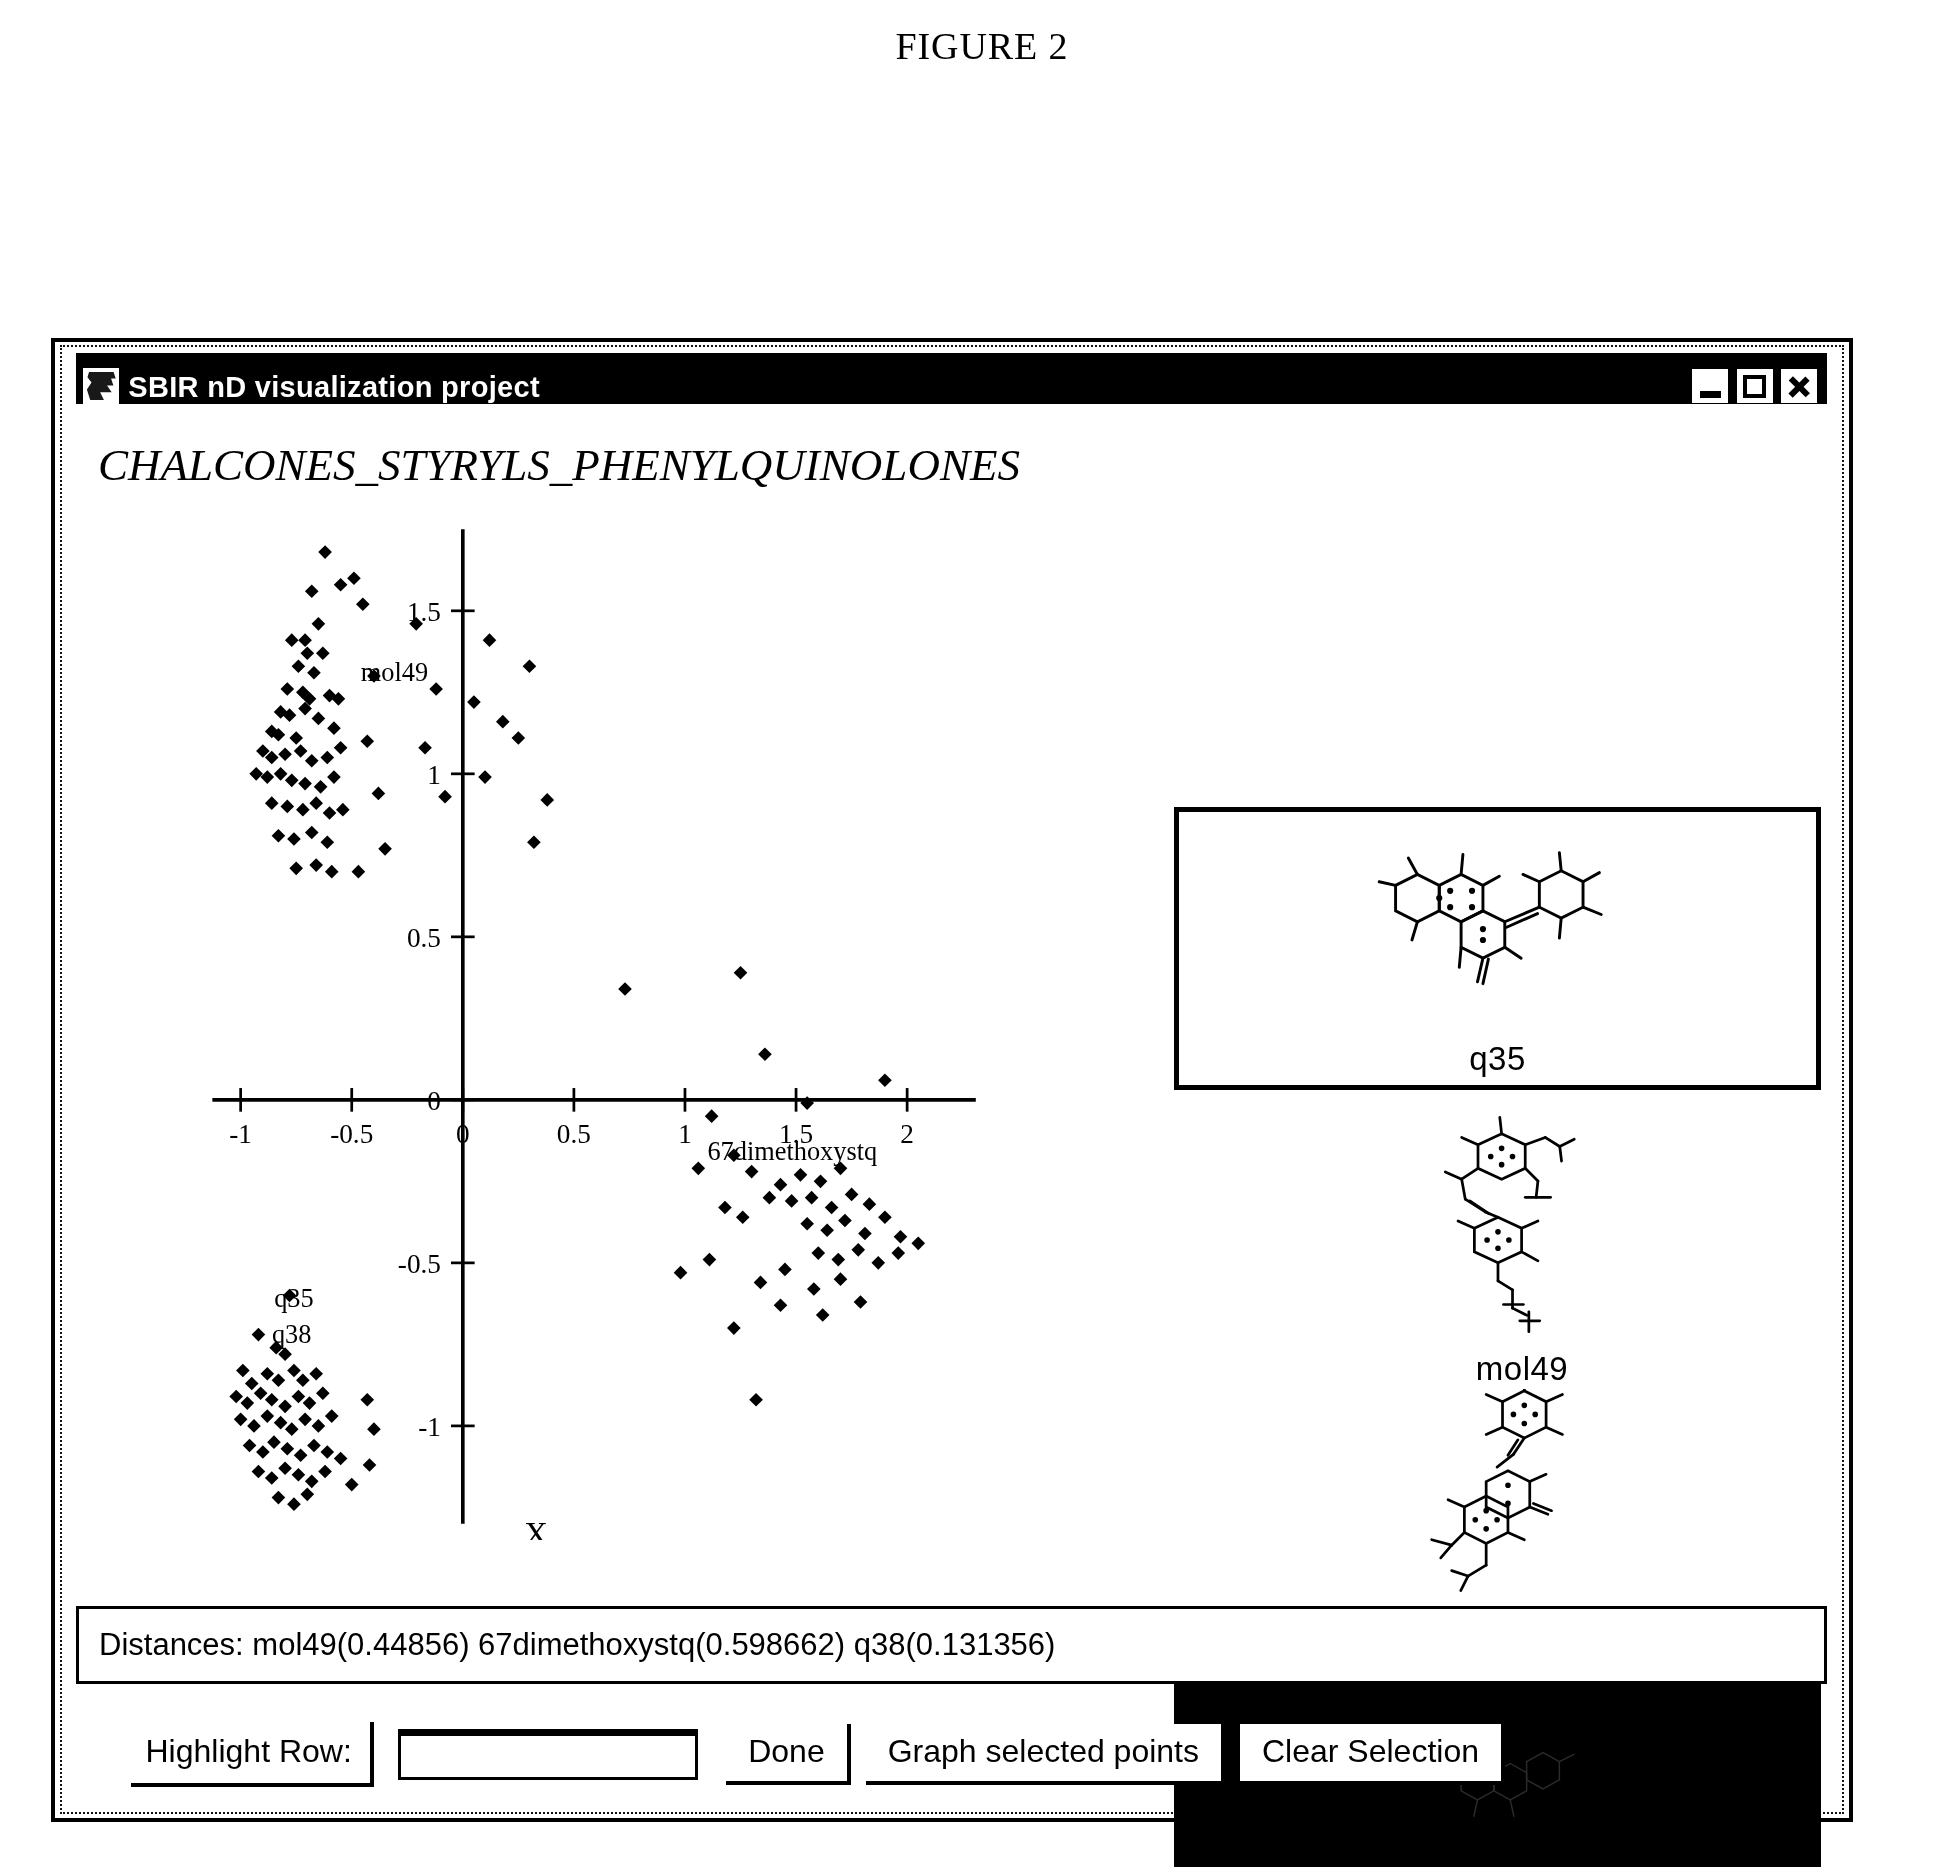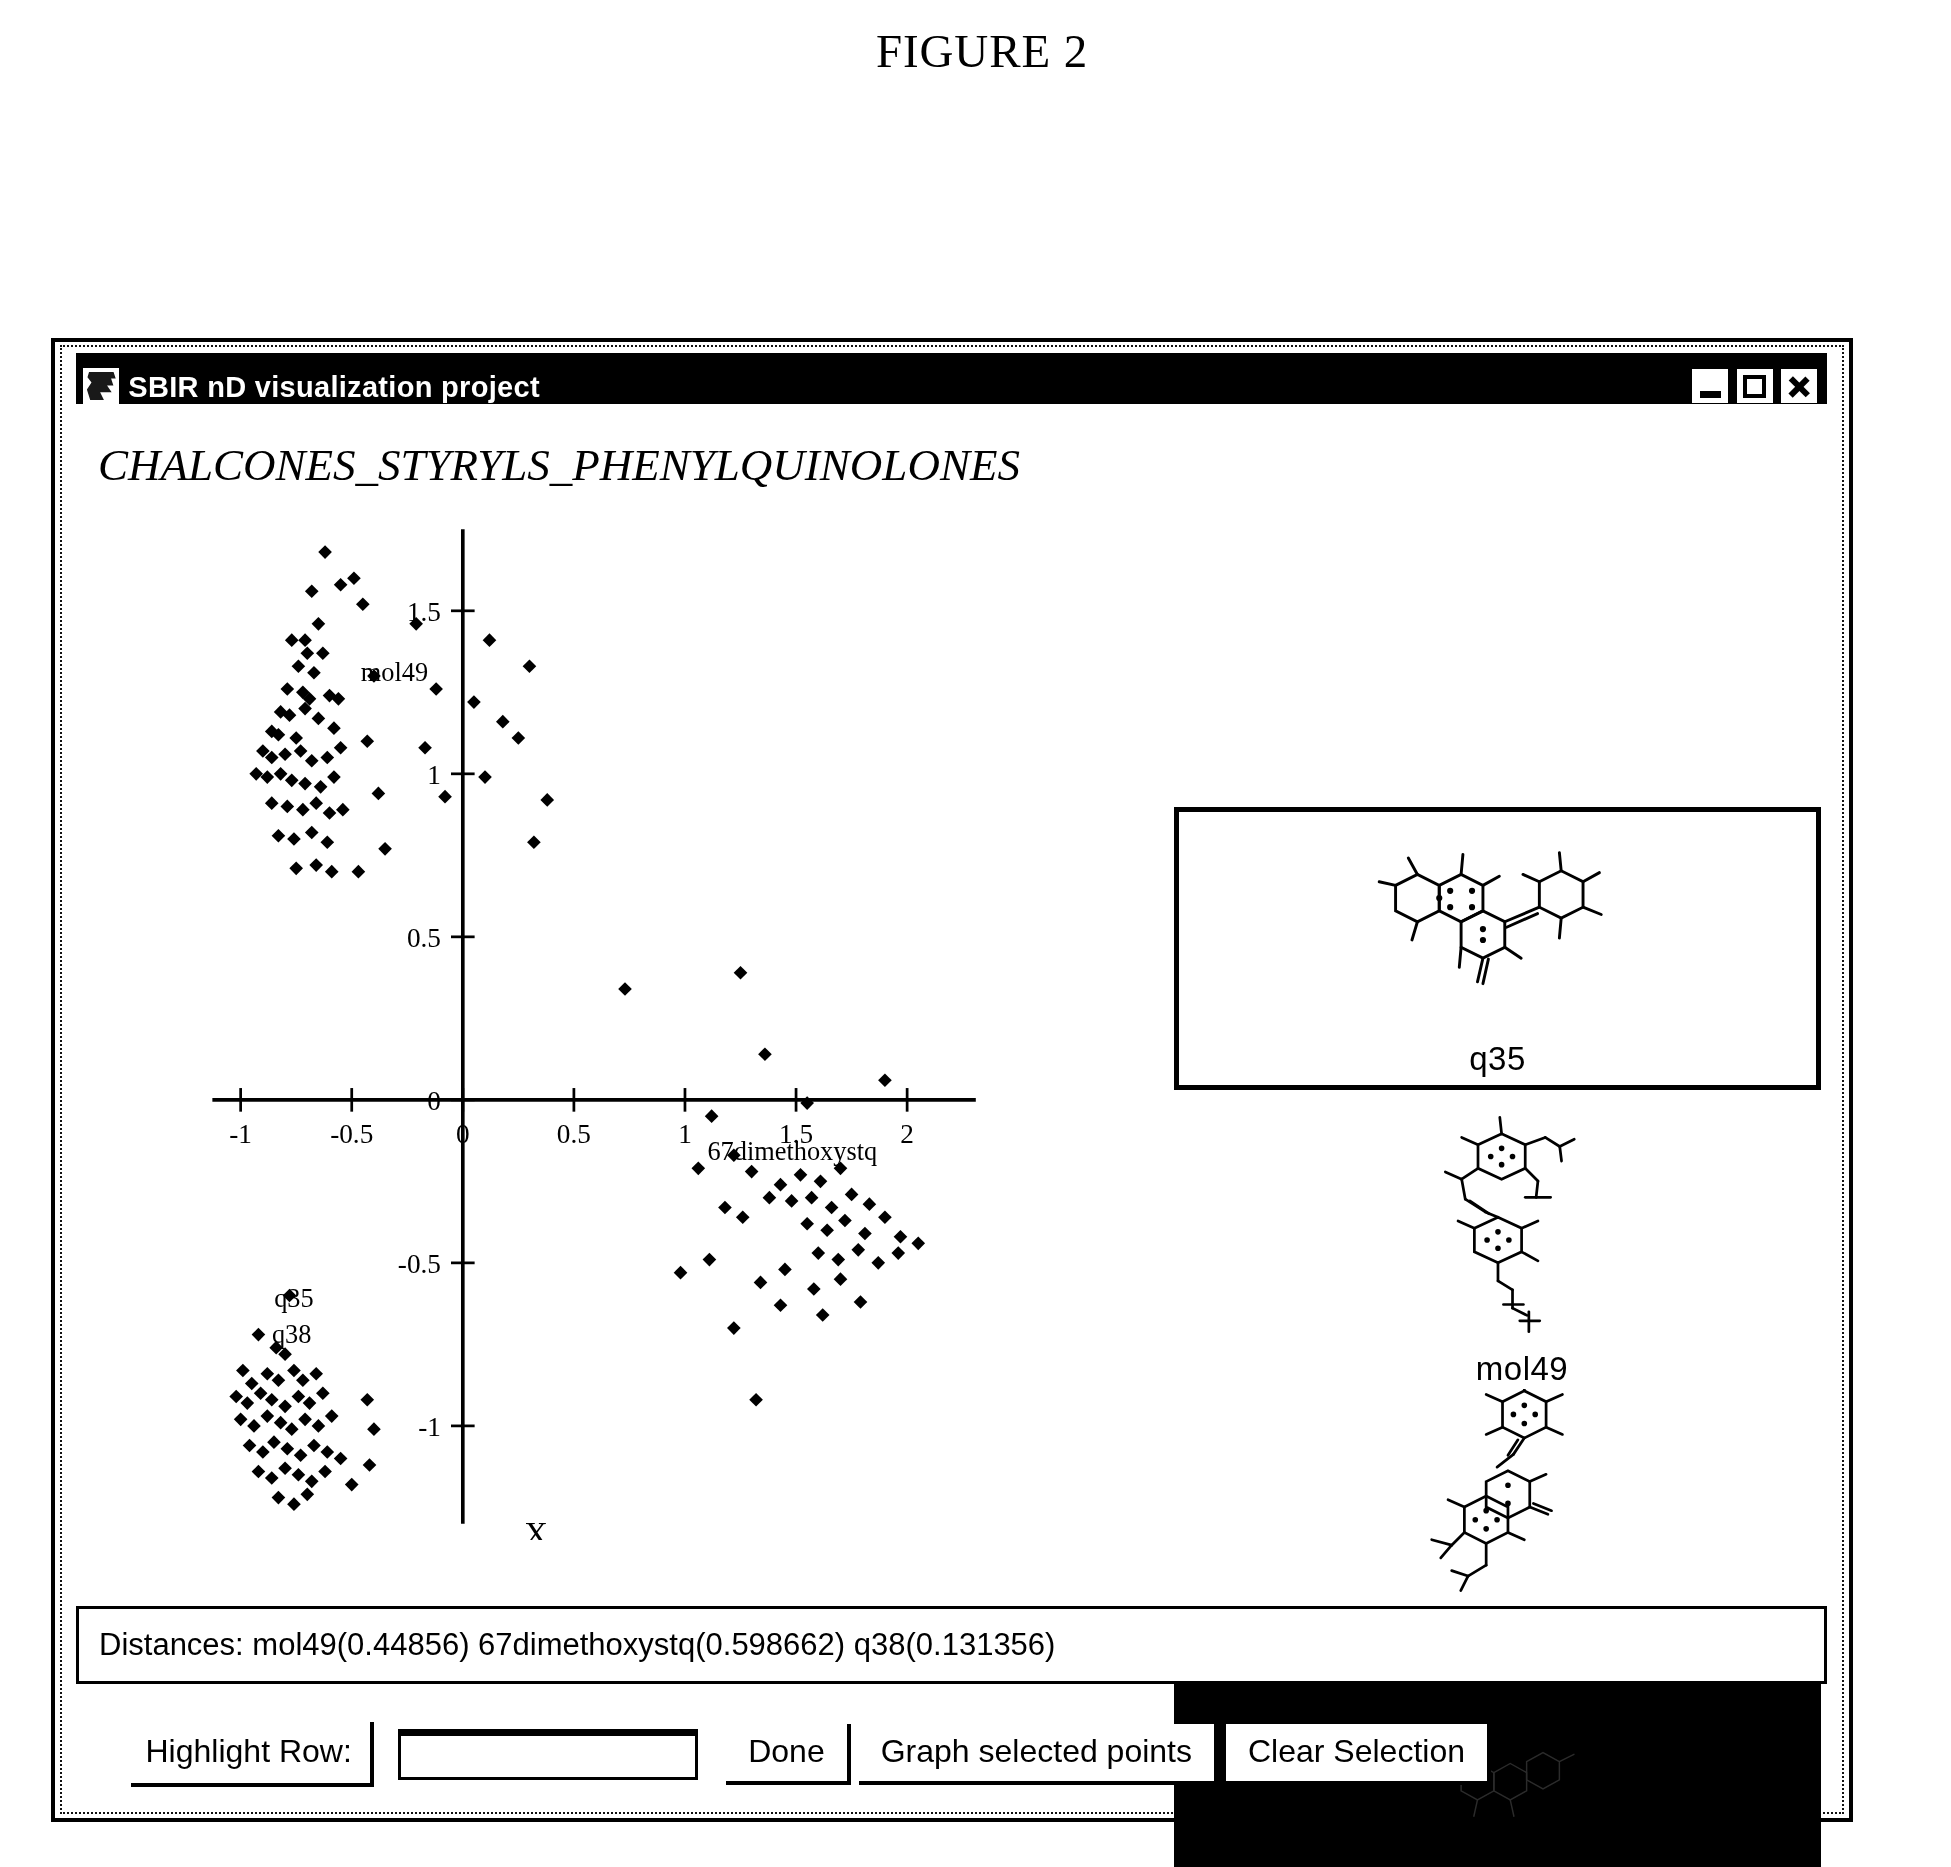--- a/index.html
+++ b/index.html
@@ -12,21 +12,21 @@
     position: relative;
     overflow: hidden;
   }
 
   
   #figure-caption {
     position: absolute;
     top: 23.6px; left: 12px; right: 0;
     text-align: center;
     font-family: "Liberation Serif", serif;
-    font-size: 47px;
+    font-size: 38px;
     letter-spacing: 0.9px;
     color: #000;
   }
 
   
   #outer-frame {
     position: absolute;
     left: 51px; top: 338px;
     width: 1802px; height: 1484px;
     border: 4.5px solid #000;
@@ -222,21 +222,21 @@
   }
   .btn {
     font-family: "Liberation Sans", sans-serif;
     font-size: 32px;
     color: #000;
     background: #fff;
     border: none;
     border-right: 4.5px solid #000;
     border-bottom: 4.5px solid #000;
     padding: 11px 22px 12.7px 22px;
-    margin-right: 0;
+    margin-right: 7px;
     white-space: nowrap;
     line-height: 1.05;
   }
   #highlight-row-label {
     font-family: "Liberation Sans", sans-serif;
     font-size: 32px;
     color: #000;
     padding: 11px 18px 12.7px 14.5px;
     border-right: 4.5px solid #000;
     border-bottom: 4.5px solid #000;

